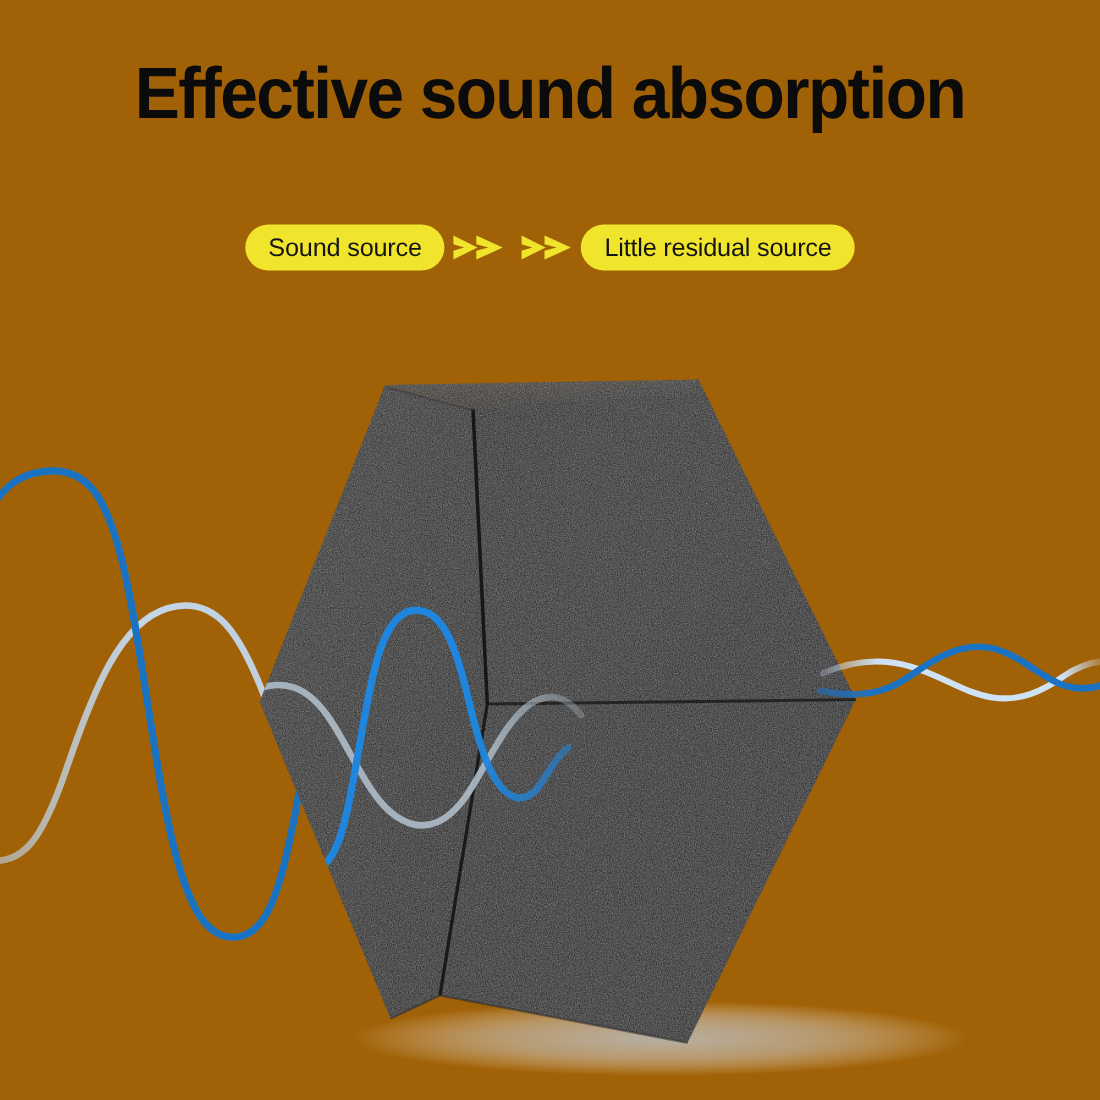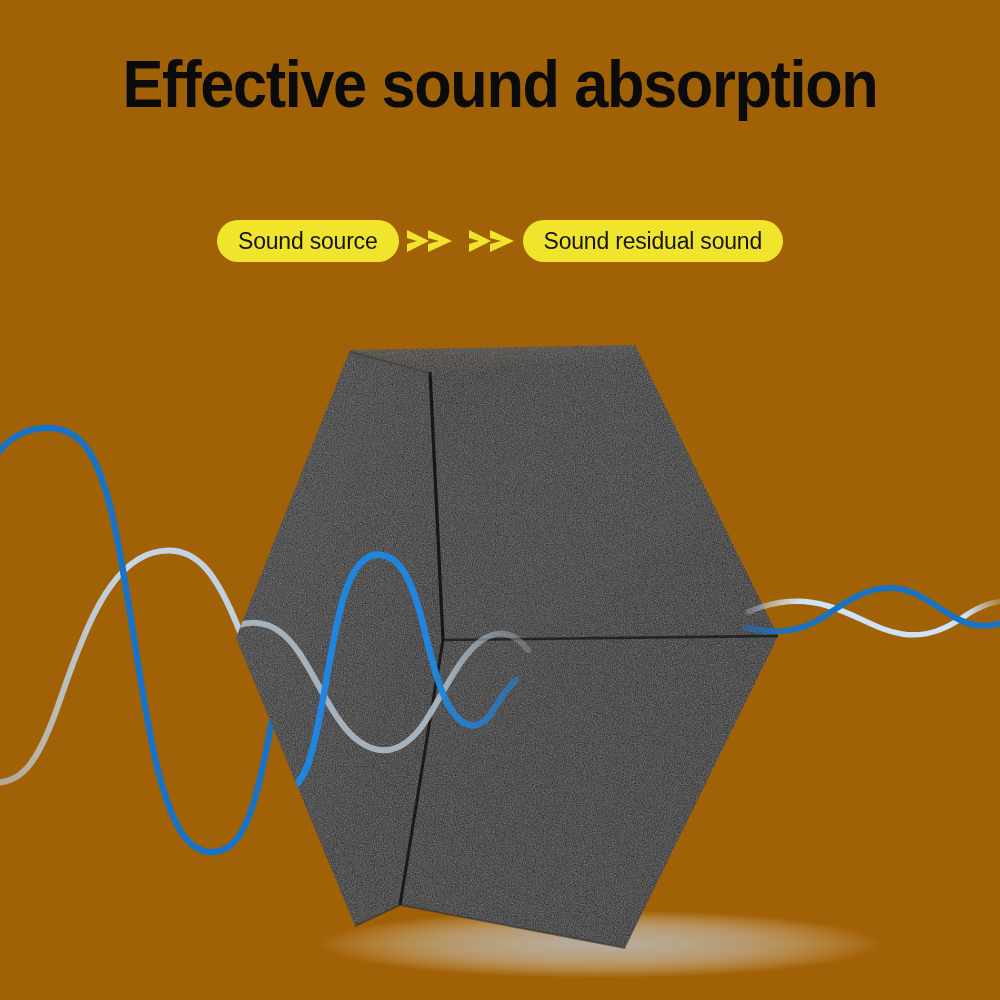--- a/index.html
+++ b/index.html
@@ -35,21 +35,21 @@
     color: #0b0b0b;
     transform: scaleX(0.93);
     transform-origin: 50% 50%;
     white-space: nowrap;
   }
 
   
   #badge-row {
     position: absolute;
     left: 0;
-    top: 219px;
+    top: 203px;
     width: 1000px;
     height: 44px;
     display: flex;
     align-items: center;
     justify-content: center;
     gap: 0px;
   }
 
   .badge {
     background: #F0E52C;
@@ -271,16 +271,16 @@
     </div>
 
 
     <div class="arrow-sep">
       <svg width="46" height="26" viewBox="0 0 46 26" xmlns="http://www.w3.org/2000/svg">
         <polygon points="0,2 22,13 0,24 0,16 10,13 0,10" fill="#F0E52C"></polygon>
         <polygon points="21,2 45,13 21,24 21,16 32,13 21,10" fill="#F0E52C"></polygon>
       </svg>
     </div>
 
-    <div class="badge">Sound residual sound</div>
+    <div class="badge">Little residual source</div>
   </div>
 
 </div>
 
 </body></html>

